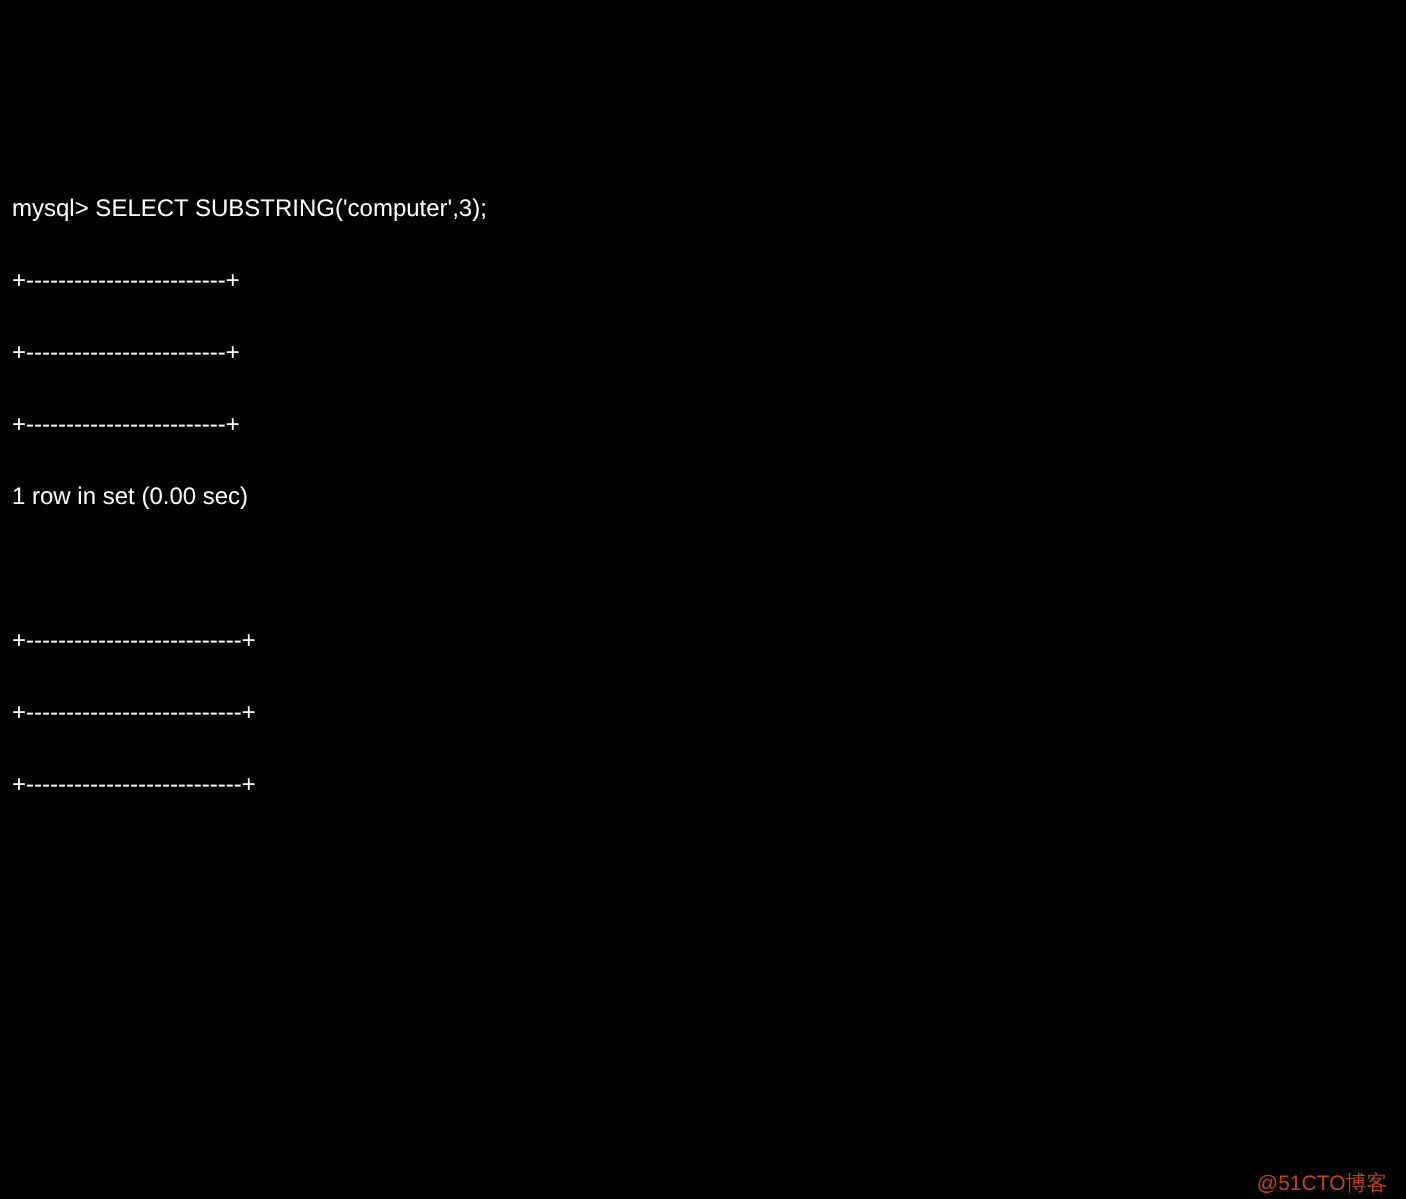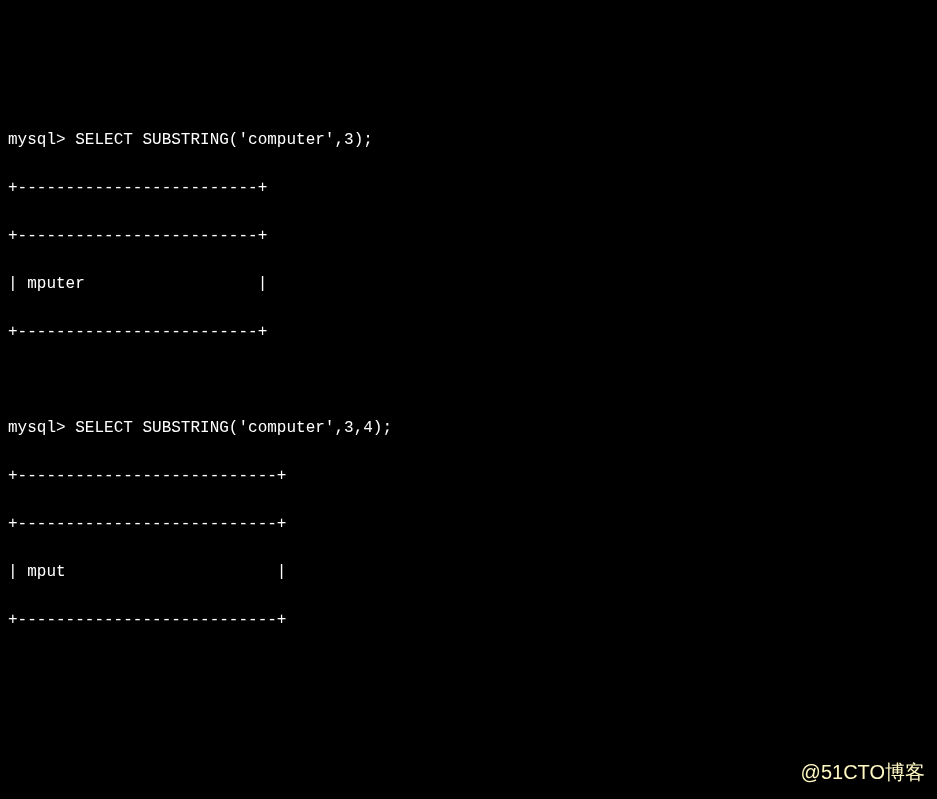--- a/index.html
+++ b/index.html
@@ -13,48 +13,46 @@
       font-family: 'Courier New', Consolas, monospace;
       font-size: 16px;
       line-height: 1.5;
       padding: 8px;
       width: 937px;
       height: 799px;
       position: relative;
       white-space: pre;
     }
     .terminal-line {
-      font-family: Liberation Mono, monospace;
+      font-family: Liberation Sans, sans-serif;
       white-space: pre;
     }
     .watermark {
       position: absolute;
-      bottom: 12px;
+      bottom: 0;
       right: 12px;
-      color: #fef9c3;
-      font-size: 20px;
+      color: #c2410c;
+      font-size: 14px;
       font-family: Arial, sans-serif;
     }
   </style>
 </head>
 <body>
 
 
 
 <div>
 <div class="terminal-line"><span>mysql&gt; </span><span>SELECT SUBSTRING('computer',3);</span></div>
 <div class="terminal-line">+-------------------------+</div>
 <div class="terminal-line">+-------------------------+</div>
-<div class="terminal-line">| mputer                  |</div>
 <div class="terminal-line">+-------------------------+</div>
+<div class="terminal-line">1 row in set (0.00 sec)</div>
 <div class="terminal-line"> </div>
-<div class="terminal-line"><span>mysql&gt; </span><span>SELECT SUBSTRING('computer',3,4);</span></div>
 <div class="terminal-line">+---------------------------+</div>
 <div class="terminal-line">+---------------------------+</div>
-<div class="terminal-line">| mput                      |</div>
 <div class="terminal-line">+---------------------------+</div>
 
 
 
 
 
 
 
 
 

